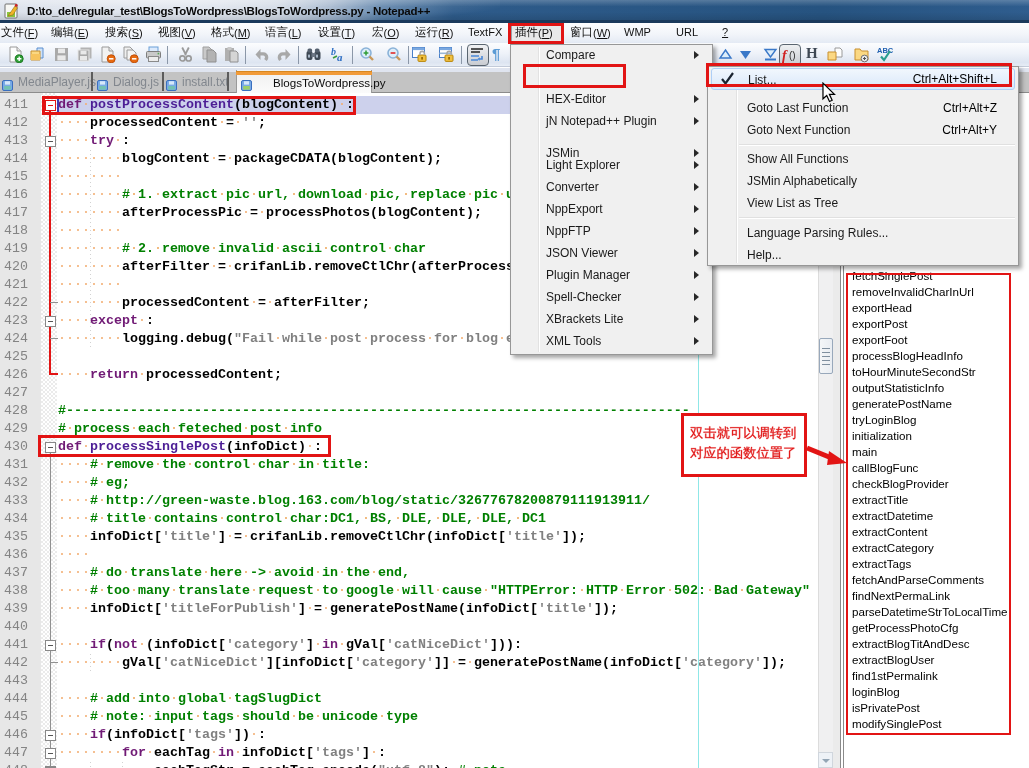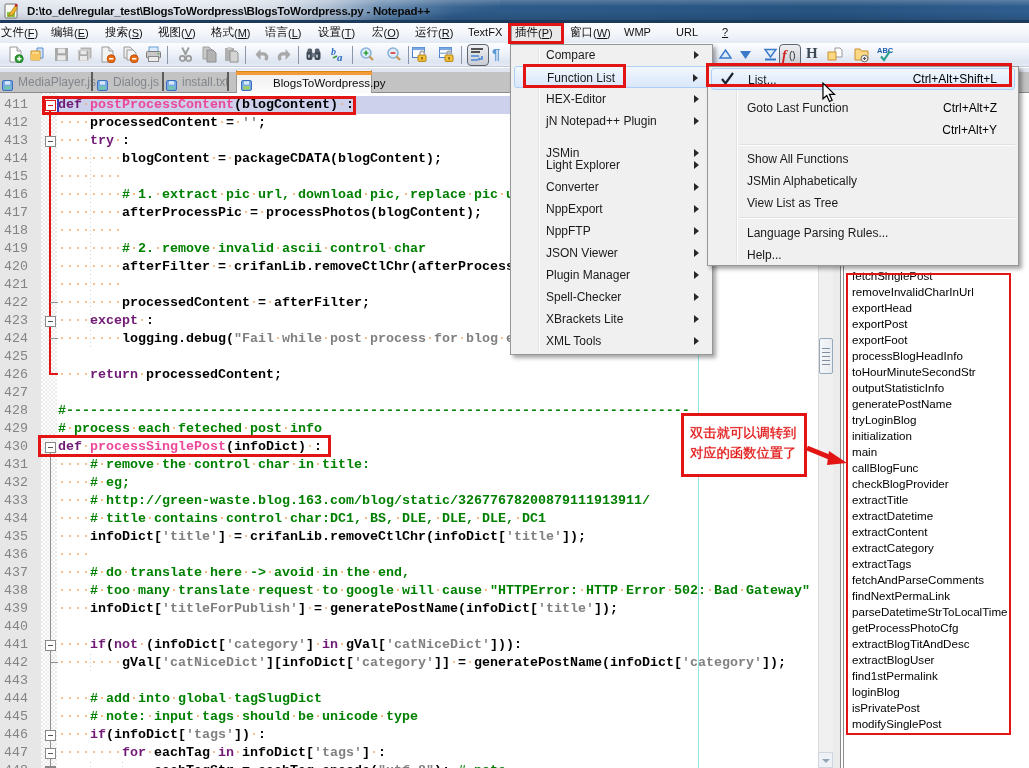--- a/index.html
+++ b/index.html
@@ -28,21 +28,21 @@
 #atabtxt{left:273px;top:75.5px;font-size:11.6px;color:#0c0c0c;z-index:4}
 
 #edit{left:0;top:93px;width:819px;height:675px;background:#fff;overflow:hidden}
 #nummargin{left:0;top:93px;width:41px;height:675px;background:#e7e7e7}
 #foldmargin{left:41px;top:93px;width:16px;height:675px;
  background:repeating-conic-gradient(#ffffff 0% 25%,#ebebeb 0% 50%);background-size:4px 4px}
 #nums{left:0;top:96px;width:28px;font:13.3px "Liberation Mono",monospace;line-height:18px;color:#848484;text-align:right;white-space:pre}
 #code{left:58px;top:96px;font:bold 13.3333px "Liberation Mono",monospace;line-height:18px;color:#000;white-space:pre;z-index:1}
 #code s{text-decoration:none;color:#f2ae72;font-weight:normal}
 #code .k{color:#701a75}
-#code .f{color:#ec4899}
+#code .f{color:#4c1d95}
 #code .c{color:#008000;font-weight:bold}
 #code .c s{color:#efa85c}
 #code .g{color:#808080}
 #sel411{left:57px;top:96px;width:762px;height:18px;background:#cdd1ec}
 #caret{left:57px;top:97px;width:2px;height:16px;background:#3b3bb4;z-index:2}
 #edgeline{left:698px;top:93px;width:1px;height:675px;background:#8fe7e7;z-index:2}
 .guide{position:absolute;width:1px;background-image:linear-gradient(180deg,#d2d2d2 25%,rgba(255,255,255,0) 25%);background-size:1px 4px;z-index:0}
 
 .fbox{position:absolute;width:11px;height:11px;background:#fff;border:1px solid #888;z-index:3}
 .fbox i{position:absolute;left:2px;top:4px;width:5px;height:1px;background:#555}
@@ -521,24 +521,20 @@
 <svg class="ab" style="left:800px;top:440px;z-index:33" width="52" height="30" viewBox="0 0 52 30">
     <path d="M7 8 34 19" stroke="#e21414" stroke-width="5"></path>
     <path d="M29 11 47 23 27 25z" fill="#e21414"></path>
   </svg>
 <div class="menu" style="left:510px;top:44px;width:203px;height:311px">
     <div class="gut" style="left:27px"></div>
     <div class="mrow" style="top:-1px">
       <span style="position:absolute;left:32px">Compare</span>
       <i class="arr" style="right:6px"></i>
     </div>
-    <div class="mrow hi" style="top:21px">
-      <span style="position:absolute;left:32px">Function List</span>
-      <i class="arr" style="right:6px"></i>
-    </div>
     <div class="mrow" style="top:65px">
       <span style="position:absolute;left:32px">jN Notepad++ Plugin</span>
       <i class="arr" style="right:6px"></i>
     </div>
     <div class="mrow" style="top:43px">
       <span style="position:absolute;left:32px">HEX-Editor</span>
       <i class="arr" style="right:6px"></i>
     </div>
     <div class="mrow" style="top:97px">
       <span style="position:absolute;left:32px">JSMin</span>
@@ -584,20 +580,23 @@
 <div class="menu" style="left:707px;top:66px;width:312px;height:200px">
     <div class="gut" style="left:28px"></div>
     <div class="mrow hi" style="top:1px">
       <span style="position:absolute;left:36px">List...</span>
     </div>
     <span class="sc" style="top:5px">Ctrl+Alt+Shift+L</span>
     <div class="mrow" style="top:30px">
       <span style="position:absolute;left:36px">Goto Last Function</span>
     </div>
     <span class="sc" style="top:34px">Ctrl+Alt+Z</span>
+    <div class="mrow" style="top:52px">
+      <span style="position:absolute;left:36px">Goto Next Function</span>
+    </div>
     <span class="sc" style="top:56px">Ctrl+Alt+Y</span>
     <div class="msep" style="left:31px;right:3px;top:77px"></div>
     <div class="mrow" style="top:81px">
       <span style="position:absolute;left:36px">Show All Functions</span>
     </div>
     <div class="mrow" style="top:103px">
       <span style="position:absolute;left:36px">JSMin Alphabetically</span>
     </div>
     <div class="mrow" style="top:125px">
       <span style="position:absolute;left:36px">View List as Tree</span>

